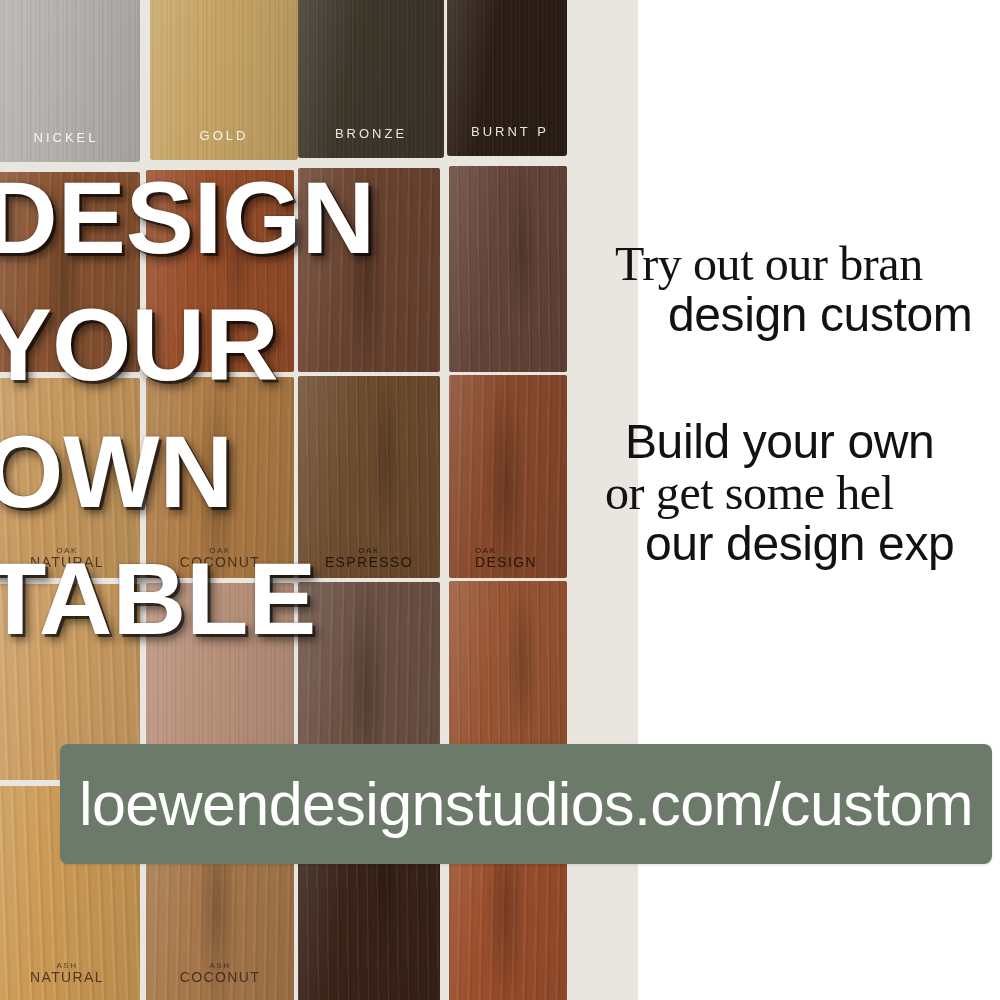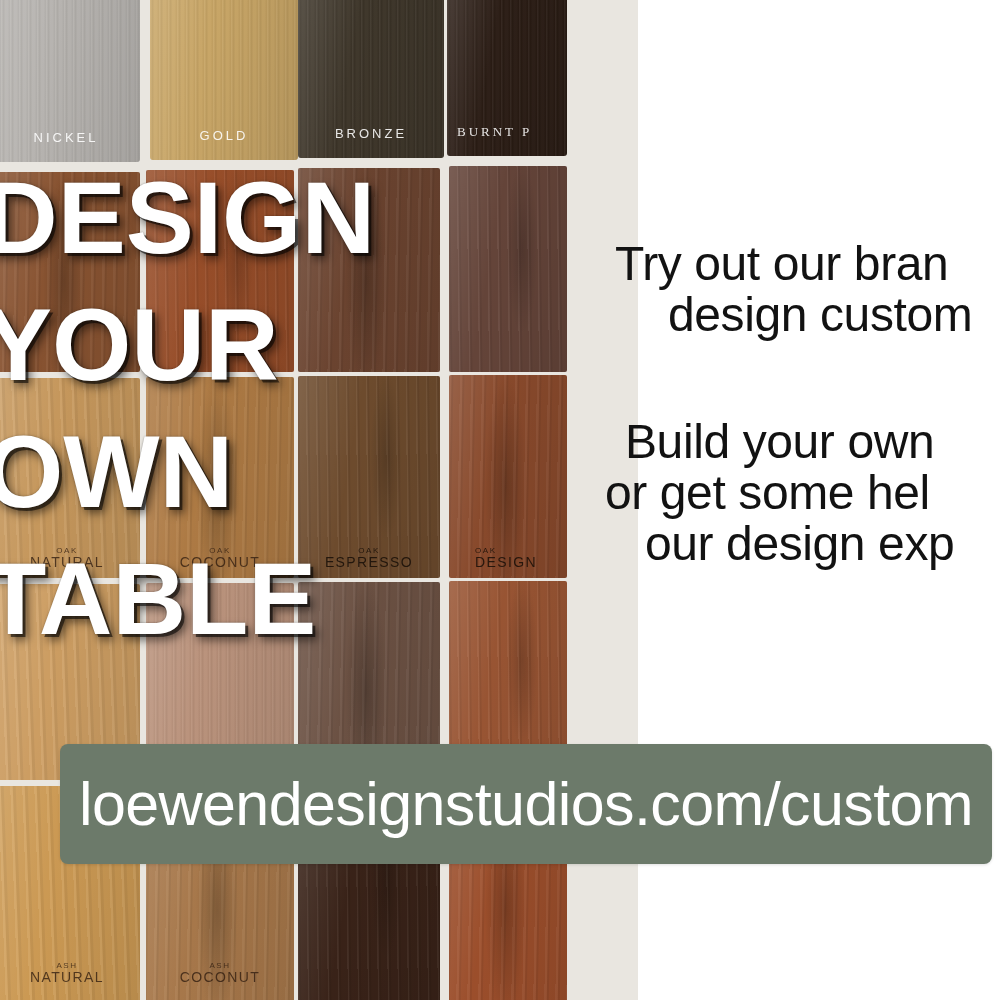--- a/index.html
+++ b/index.html
@@ -87,24 +87,24 @@
     position:absolute;left:545px;top:238px;width:455px;
     color:#121212;
     font-family:"Liberation Sans", sans-serif;
     font-size:48px;
     line-height:51px;
     letter-spacing:-0.4px;
     white-space:nowrap;
   }
   #copy .ln{display:block;}
   #copy .gap{display:block;height:76px;}
-  #copy .c1{padding-left:70px;}
+  #copy .c1{padding-left:70px;font-family:Liberation Serif, serif;}
   #copy .c2{padding-left:123px;}
   #copy .c3{padding-left:80px;}
-  #copy .c4{padding-left:60px;}
+  #copy .c4{padding-left:60px;font-family:Liberation Serif, serif;}
   #copy .c5{padding-left:100px;}
 
   
   #urlbar{
     position:absolute;left:60px;top:744px;width:932px;height:120px;
     background:#6c7a6a;
     border-radius:8px;
     display:flex;align-items:center;justify-content:center;
     box-shadow:0 1px 3px rgba(0,0,0,.12);
   }
@@ -135,21 +135,21 @@
       <div class="lbl">GOLD</div>
     </div>
     <div class="sw metal" style="left:298px;top:-14px;width:146px;height:172px;background:#3c3428;border-radius:3px;">
       <div class="grain g1"></div>
       <div class="sheen"></div>
       <div class="lbl">BRONZE</div>
     </div>
     <div class="sw metal" style="left:447px;top:-16px;width:120px;height:172px;background:#2a1c14;border-radius:3px;">
       <div class="grain g1"></div>
       <div class="sheen"></div>
-      <div class="lbl" style="text-align:left;padding-left:10px;font-family:Liberation Serif, serif;">BURNT P</div>
+      <div class="lbl" style="text-align:left;padding-left:24px;">BURNT P</div>
     </div>
 
     <div class="sw wood dark" style="left:-6px;top:172px;width:146px;height:200px;background:#8a5432;border-radius:2px;">
       <div class="grain g3"></div>
       <div class="sheen"></div>
       <div class="lbl">
         <span class="top"></span>
         <span class="bot"></span>
       </div>
     </div>

